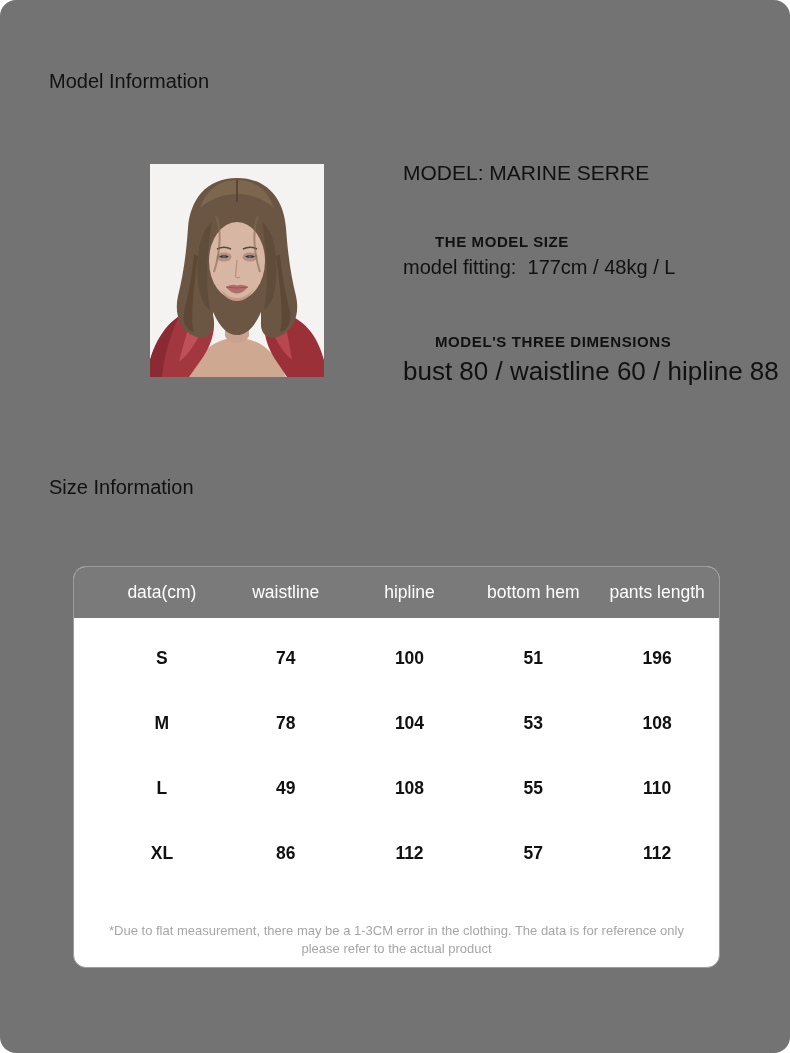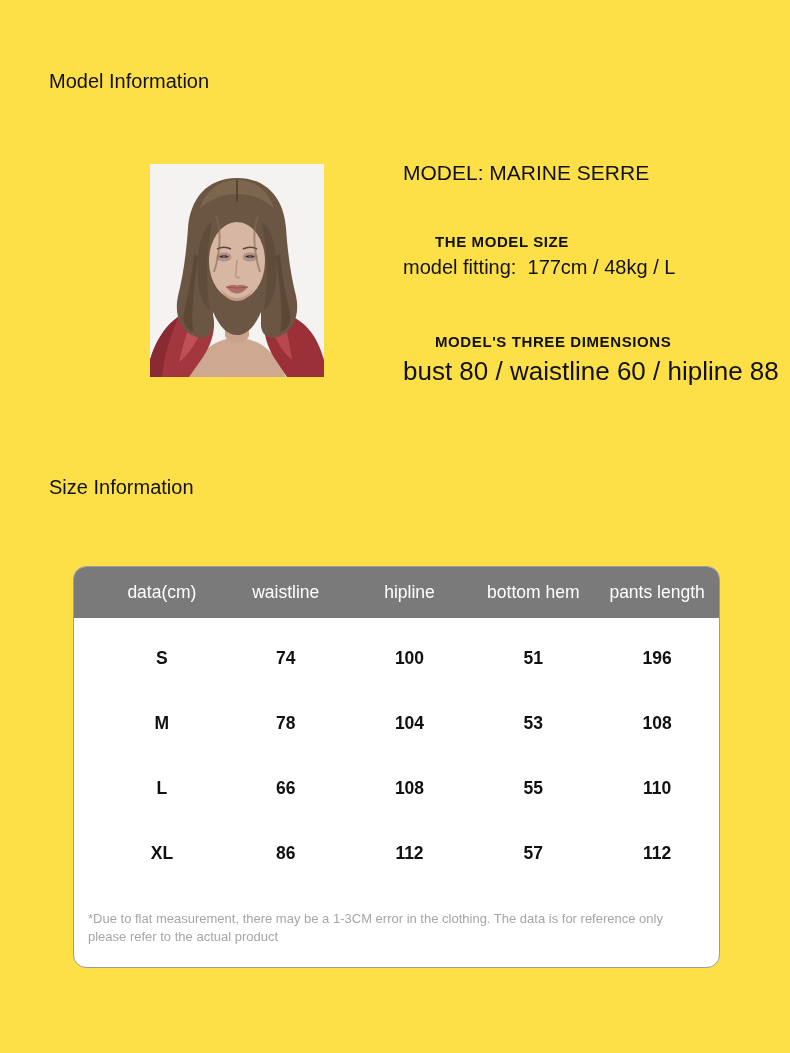--- a/index.html
+++ b/index.html
@@ -1,23 +1,24 @@
 <!DOCTYPE html>
 <html><head>
 <meta charset="utf-8">
 <style>
   html, body { margin: 0; padding: 0; background: #ffffff; }
   .page {
     position: relative;
     width: 790px;
     height: 1053px;
-    background: #fde047;
+    background: #737373;
     font-family: "Liberation Sans", sans-serif;
     color: #111111;
     overflow: hidden;
+    border-radius: 16px;
   }
   .section-title {
     position: absolute;
     left: 49px;
     font-size: 20px;
     font-weight: 400;
     color: #111111;
     line-height: 1.1;
   }
   #model-title { top: 70px; }
@@ -70,21 +71,22 @@
     display: grid;
     grid-template-columns: repeat(5, 1fr);
     align-items: center;
     padding-left: 26px;
     font-size: 17.5px;
     font-weight: 700;
     color: #111111;
   }
   .trow .cell { text-align: center; }
   .tfoot {
-    margin-top: 24px;
+    margin-top: 36px;
+    text-align: center;
     color: #a6a6a6;
     font-size: 13px;
     line-height: 18px;
     padding: 0 14px;
   }
 </style>
 </head>
 <body>
 
 <div class="page">
@@ -168,21 +170,21 @@
       </div>
       <div class="trow">
         <div class="cell">M</div>
         <div class="cell">78</div>
         <div class="cell">104</div>
         <div class="cell">53</div>
         <div class="cell">108</div>
       </div>
       <div class="trow">
         <div class="cell">L</div>
-        <div class="cell">66</div>
+        <div class="cell">49</div>
         <div class="cell">108</div>
         <div class="cell">55</div>
         <div class="cell">110</div>
       </div>
       <div class="trow">
         <div class="cell">XL</div>
         <div class="cell">86</div>
         <div class="cell">112</div>
         <div class="cell">57</div>
         <div class="cell">112</div>

